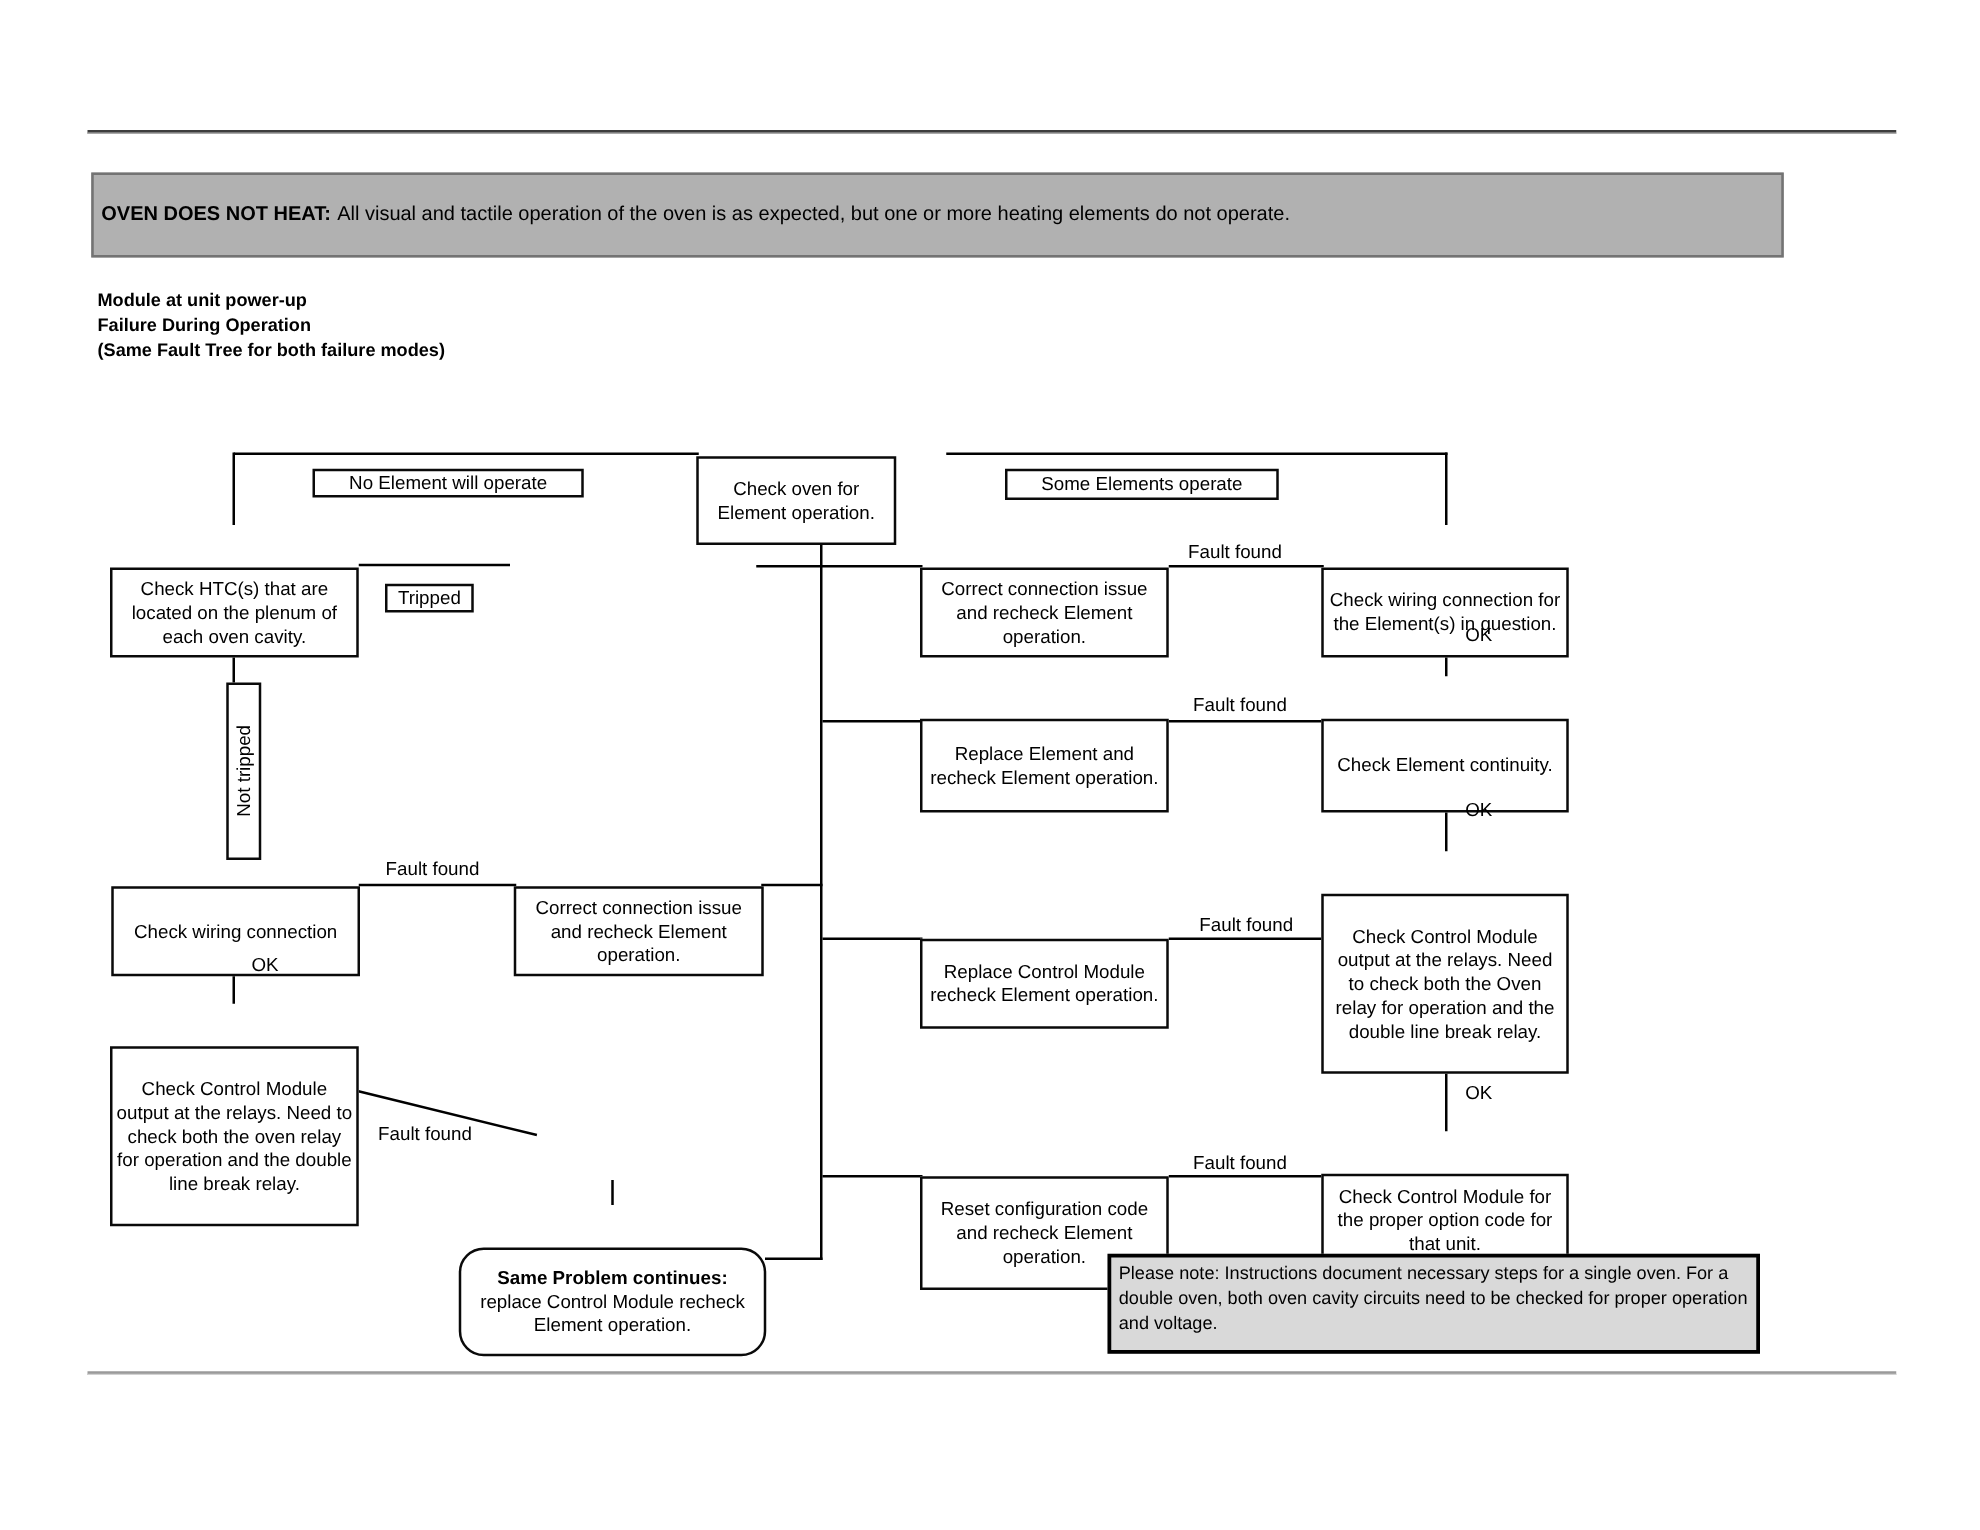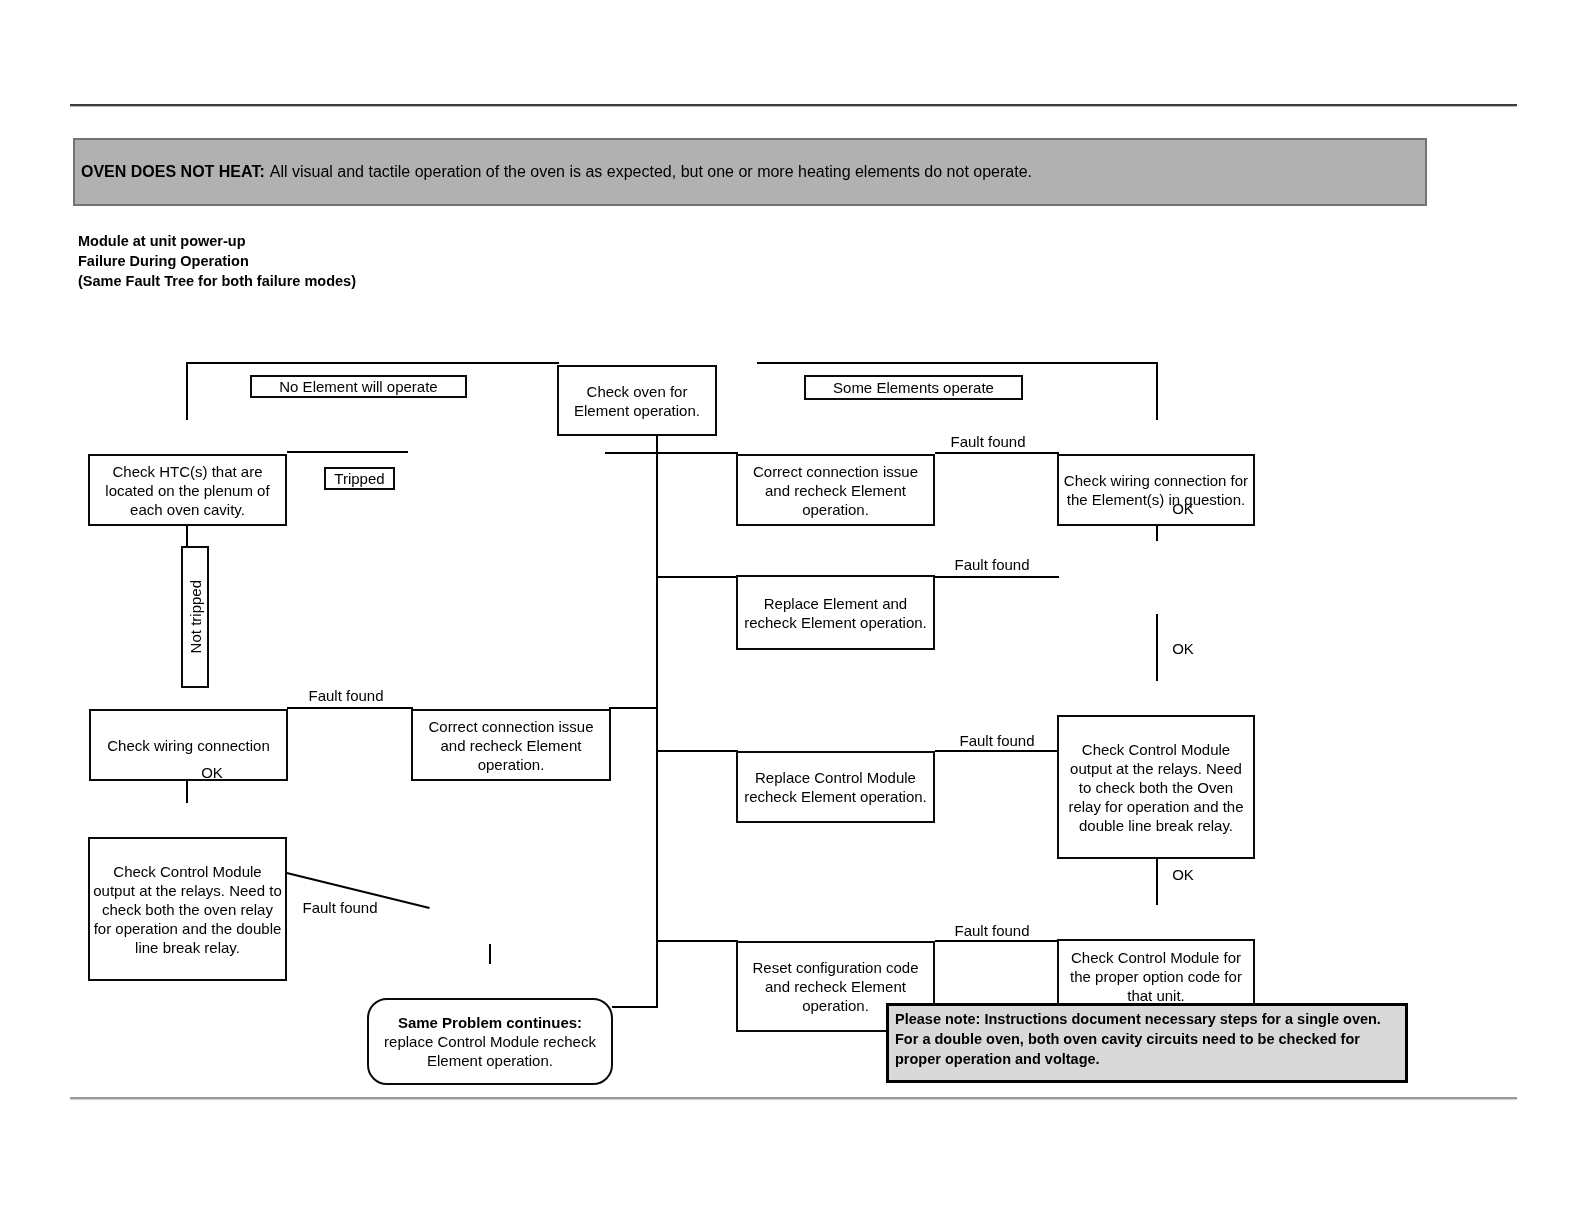--- a/index.html
+++ b/index.html
@@ -33,42 +33,42 @@
   
   .box{position:absolute;background:#fff;border:2px solid #0a0a0a;box-sizing:border-box;
        display:flex;align-items:center;justify-content:center;text-align:center;
        font-size:15px;line-height:19px;padding:1px 3px;z-index:2;margin-top:36px;}
   .lbl{position:absolute;font-size:15px;z-index:3;text-align:center;}
 
   #no-element{left:250px;top:339px;width:217px;height:23px;line-height:17px;}
   #check-oven{left:557px;top:329px;width:160px;height:71px;}
   #some-elements{left:804px;top:339px;width:219px;height:25px;line-height:17px;}
   #check-htc{left:88px;top:418px;width:199px;height:72px;}
-  #tripped{left:324px;top:431px;width:71px;height:23px;line-height:17px;}
+  #tripped{left:308px;top:431px;width:71px;height:23px;line-height:17px;}
   #reset-htc{left:406px;top:418px;width:201px;height:72px;}
   #cc-right{left:736px;top:418px;width:199px;height:72px;}
   #cw-right{left:1057px;top:418px;width:198px;height:72px;}
   #replace-el{left:736px;top:539px;width:199px;height:75px;}
   #continuity{left:1057px;top:539px;width:198px;height:75px;}
   #replace-cm{left:736px;top:715px;width:199px;height:72px;}
   #cmout-right{left:1057px;top:679px;width:198px;height:144px;}
   #reset-config{left:736px;top:905px;width:199px;height:91px;}
   #cm-option{left:1057px;top:903px;width:198px;height:75px;}
   #not-tripped{left:181px;top:510px;width:28px;height:142px;padding:0;}
   #not-tripped span{writing-mode:vertical-rl;transform:rotate(180deg);white-space:nowrap;}
   #cw-left{left:89px;top:673px;width:199px;height:72px;}
   #cc-left{left:411px;top:673px;width:200px;height:72px;}
   #cmout-left{left:88px;top:801px;width:199px;height:144px;}
   #reset-power{left:429px;top:871px;width:121px;height:73px;}
   #same-problem{left:367px;top:962px;width:246px;height:87px;flex-direction:column;border-radius:20px;}
   #same-problem .b{font-weight:bold;}
 
   #note-box{position:absolute;left:886px;top:1003px;width:522px;height:80px;
             background:#d9d9d9;border:3px solid #000;box-sizing:border-box;
-            font-weight:bold;font-size:14.5px;line-height:20px;padding:3px 6px;
+            font-weight:normal;font-size:14.5px;line-height:20px;padding:3px 6px;
             text-align:left;z-index:2;}
 
   
   #ff1{left:938px;top:433px;width:100px;}
   #ff2{left:942px;top:556px;width:100px;}
   #ff3{left:947px;top:732px;width:100px;}
   #ff4{left:942px;top:922px;width:100px;}
   #ff-lm{left:296px;top:687px;width:100px;}
   #ff-lb{left:290px;top:899px;width:100px;}
   #ok1{left:1163px;top:500px;width:40px;}
@@ -123,20 +123,21 @@
   <div class="box" id="no-element">No Element will operate</div>
   <div class="box" id="check-oven">Check oven for Element operation.</div>
   <div class="box" id="some-elements">Some Elements operate</div>
 
   <div class="box" id="check-htc">Check HTC(s) that are located on the plenum of each oven cavity.</div>
   <div class="box" id="tripped">Tripped</div>
   <div class="box" id="cc-right">Correct connection issue and recheck Element operation.</div>
   <div class="box" id="cw-right">Check wiring connection for the Element(s) in question.</div>
 
   <div class="box" id="replace-el">Replace Element and recheck Element operation.</div>
+  <div class="box" id="continuity">Check Element continuity.</div>
 
   <div class="box" id="replace-cm">Replace Control Module recheck Element operation.</div>
   <div class="box" id="cmout-right">Check Control Module output at the relays. Need to check both the Oven relay for operation and the double line break relay.</div>
 
   <div class="box" id="reset-config">Reset configuration code and recheck Element operation.</div>
   <div class="box" id="cm-option">Check Control Module for the proper option code for that unit.</div>
 
   <div class="box" id="not-tripped">
     <span>Not tripped</span>
   </div>

